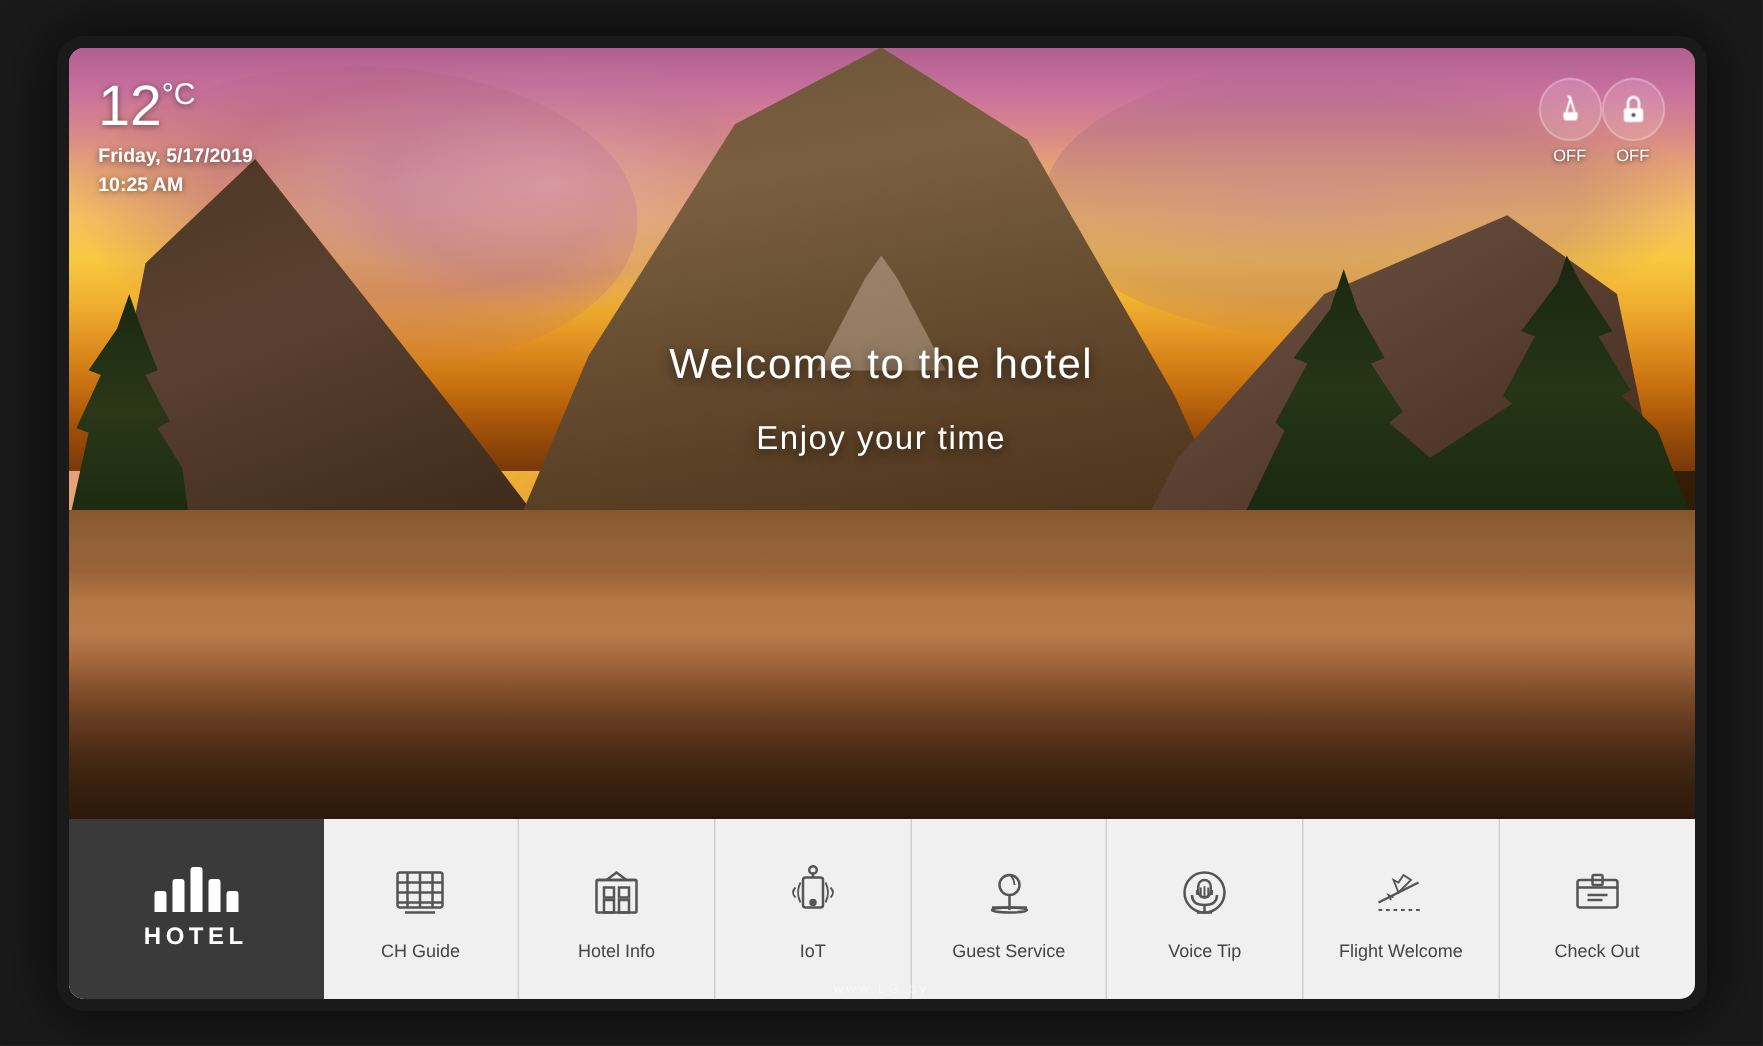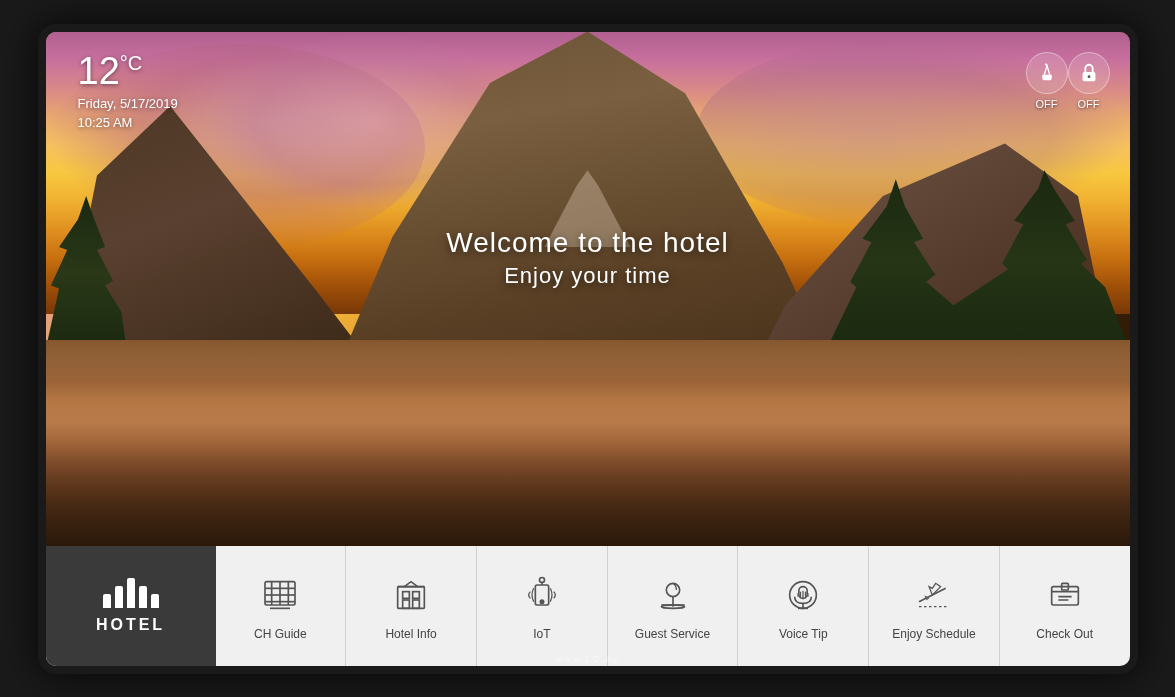--- a/index.html
+++ b/index.html
@@ -234,34 +234,34 @@
       transform: translateX(-50%);
       text-align: center;
       color: white;
       text-shadow: 0 2px 8px rgba(0,0,0,0.6);
     }
 
     .welcome-title {
       font-size: 28px;
       font-weight: 300;
       letter-spacing: 1px;
-      margin-bottom: 4px;
+      margin-bottom: 20px;
     }
 
     .welcome-subtitle {
       font-size: 22px;
       font-weight: 200;
       letter-spacing: 1px;
     }
 
     
     .top-overlay {
       position: absolute;
       top: 0; left: 0; right: 0;
-      padding: 20px 20px 0 32px;
+      padding: 20px 20px 0 20px;
       display: flex;
       justify-content: space-between;
       align-items: flex-start;
       z-index: 10;
     }
 
     .weather-info {
       color: white;
       text-shadow: 0 1px 4px rgba(0,0,0,0.5);
     }
@@ -272,21 +272,21 @@
       line-height: 1;
     }
 
     .temp-unit {
       font-size: 20px;
       vertical-align: super;
     }
 
     .date-time {
       font-size: 13px;
-      font-weight: 400;
+      font-weight: 700;
       margin-top: 4px;
       line-height: 1.5;
     }
 
     
     .top-controls {
       display: flex;
       align-items: flex-start;
     }
 
@@ -590,21 +590,21 @@
         <div class="menu-item">
           <div class="menu-icon">
             <svg viewBox="0 0 48 48" fill="none" stroke="#555" stroke-width="2">
 
               <path d="M6 32 L22 24 L38 16" stroke="#555" stroke-width="2" fill="none"></path>
               <path d="M22 24 L18 14 L22 16 L26 10 L32 14 L22 24Z" fill="none" stroke="#555" stroke-width="1.5"></path>
               <path d="M16 30 L14 26 L18 28" fill="none" stroke="#555" stroke-width="1.5"></path>
               <line x1="6" y1="38" x2="42" y2="38" stroke="#555" stroke-width="1.5" stroke-dasharray="3,3"></line>
             </svg>
           </div>
-          <span class="menu-label">Enjoy Schedule</span>
+          <span class="menu-label">Flight Welcome</span>
         </div>
 
         <div class="menu-item">
           <div class="menu-icon">
             <svg viewBox="0 0 48 48" fill="none" stroke="#555" stroke-width="2">
               <rect x="8" y="14" width="32" height="22" rx="2"></rect>
               <line x1="8" y1="20" x2="40" y2="20"></line>
               <line x1="16" y1="26" x2="32" y2="26"></line>
               <line x1="16" y1="30" x2="28" y2="30"></line>
               <rect x="20" y="10" width="8" height="8" rx="1"></rect>

